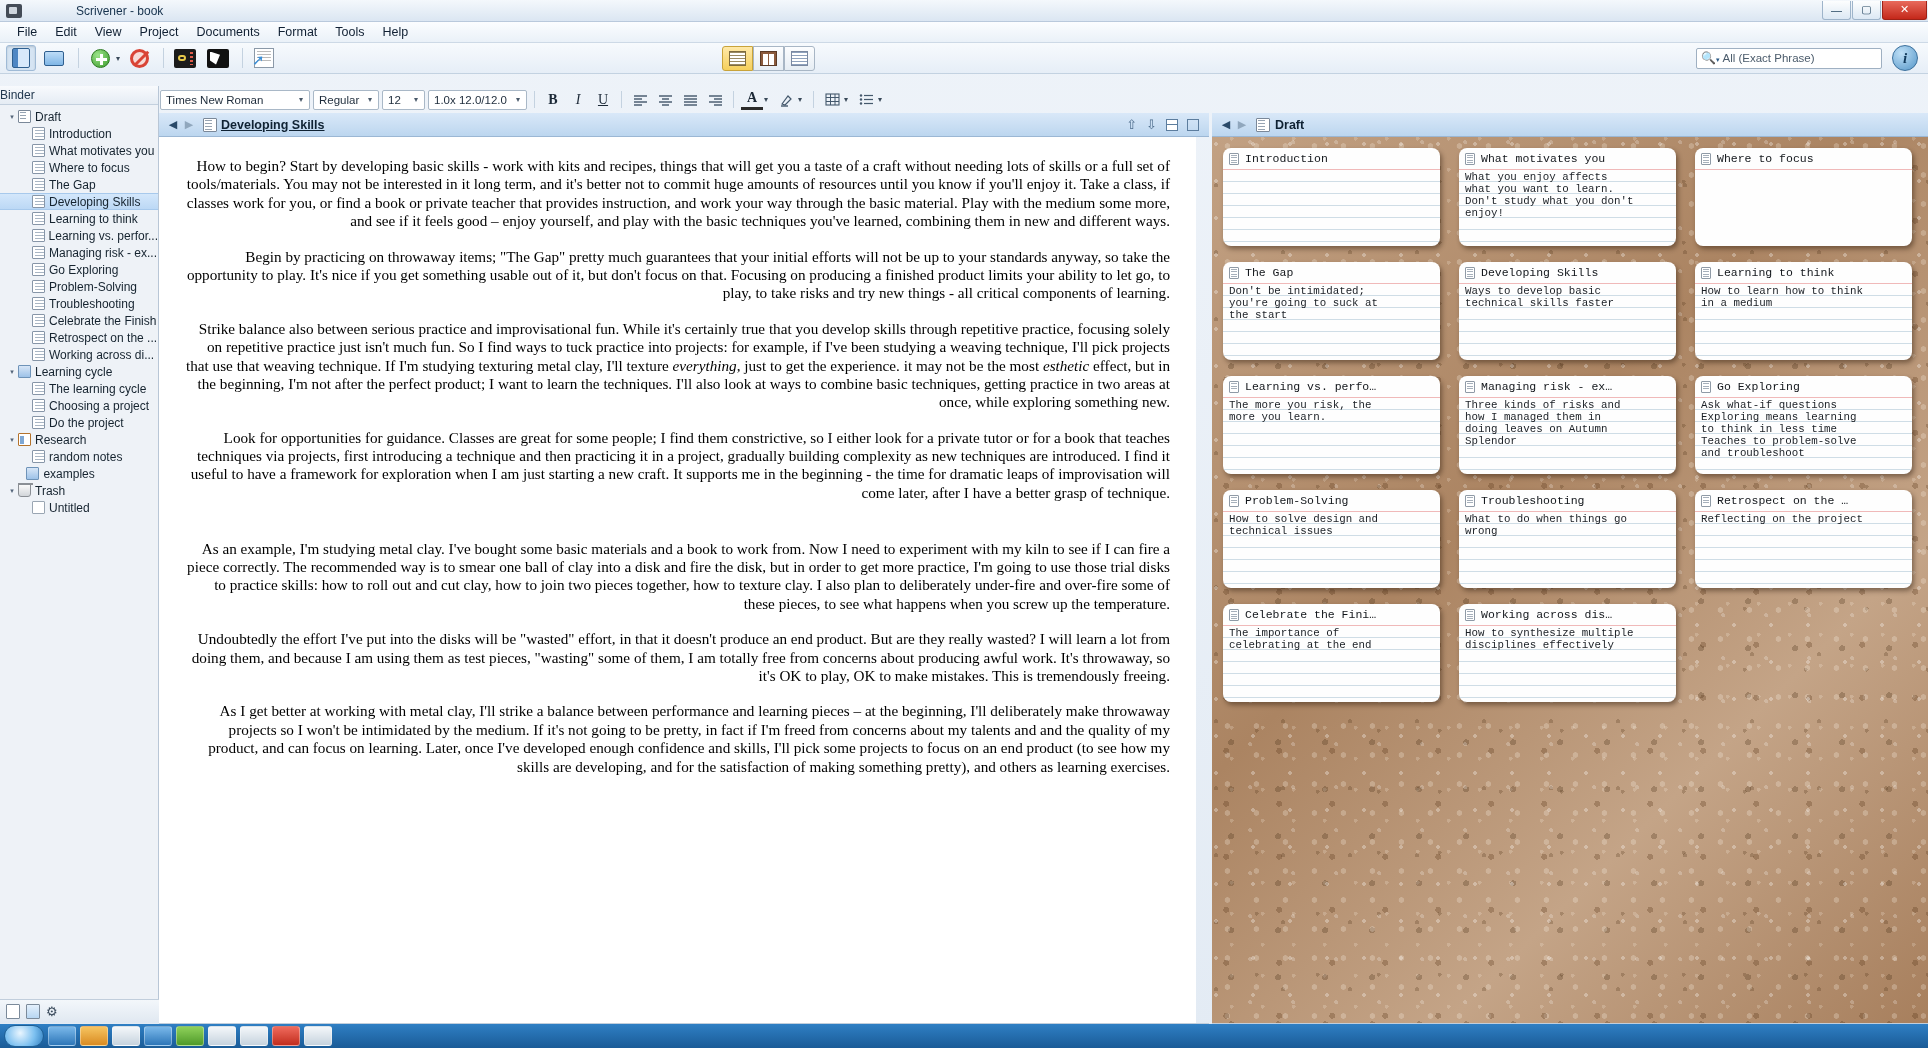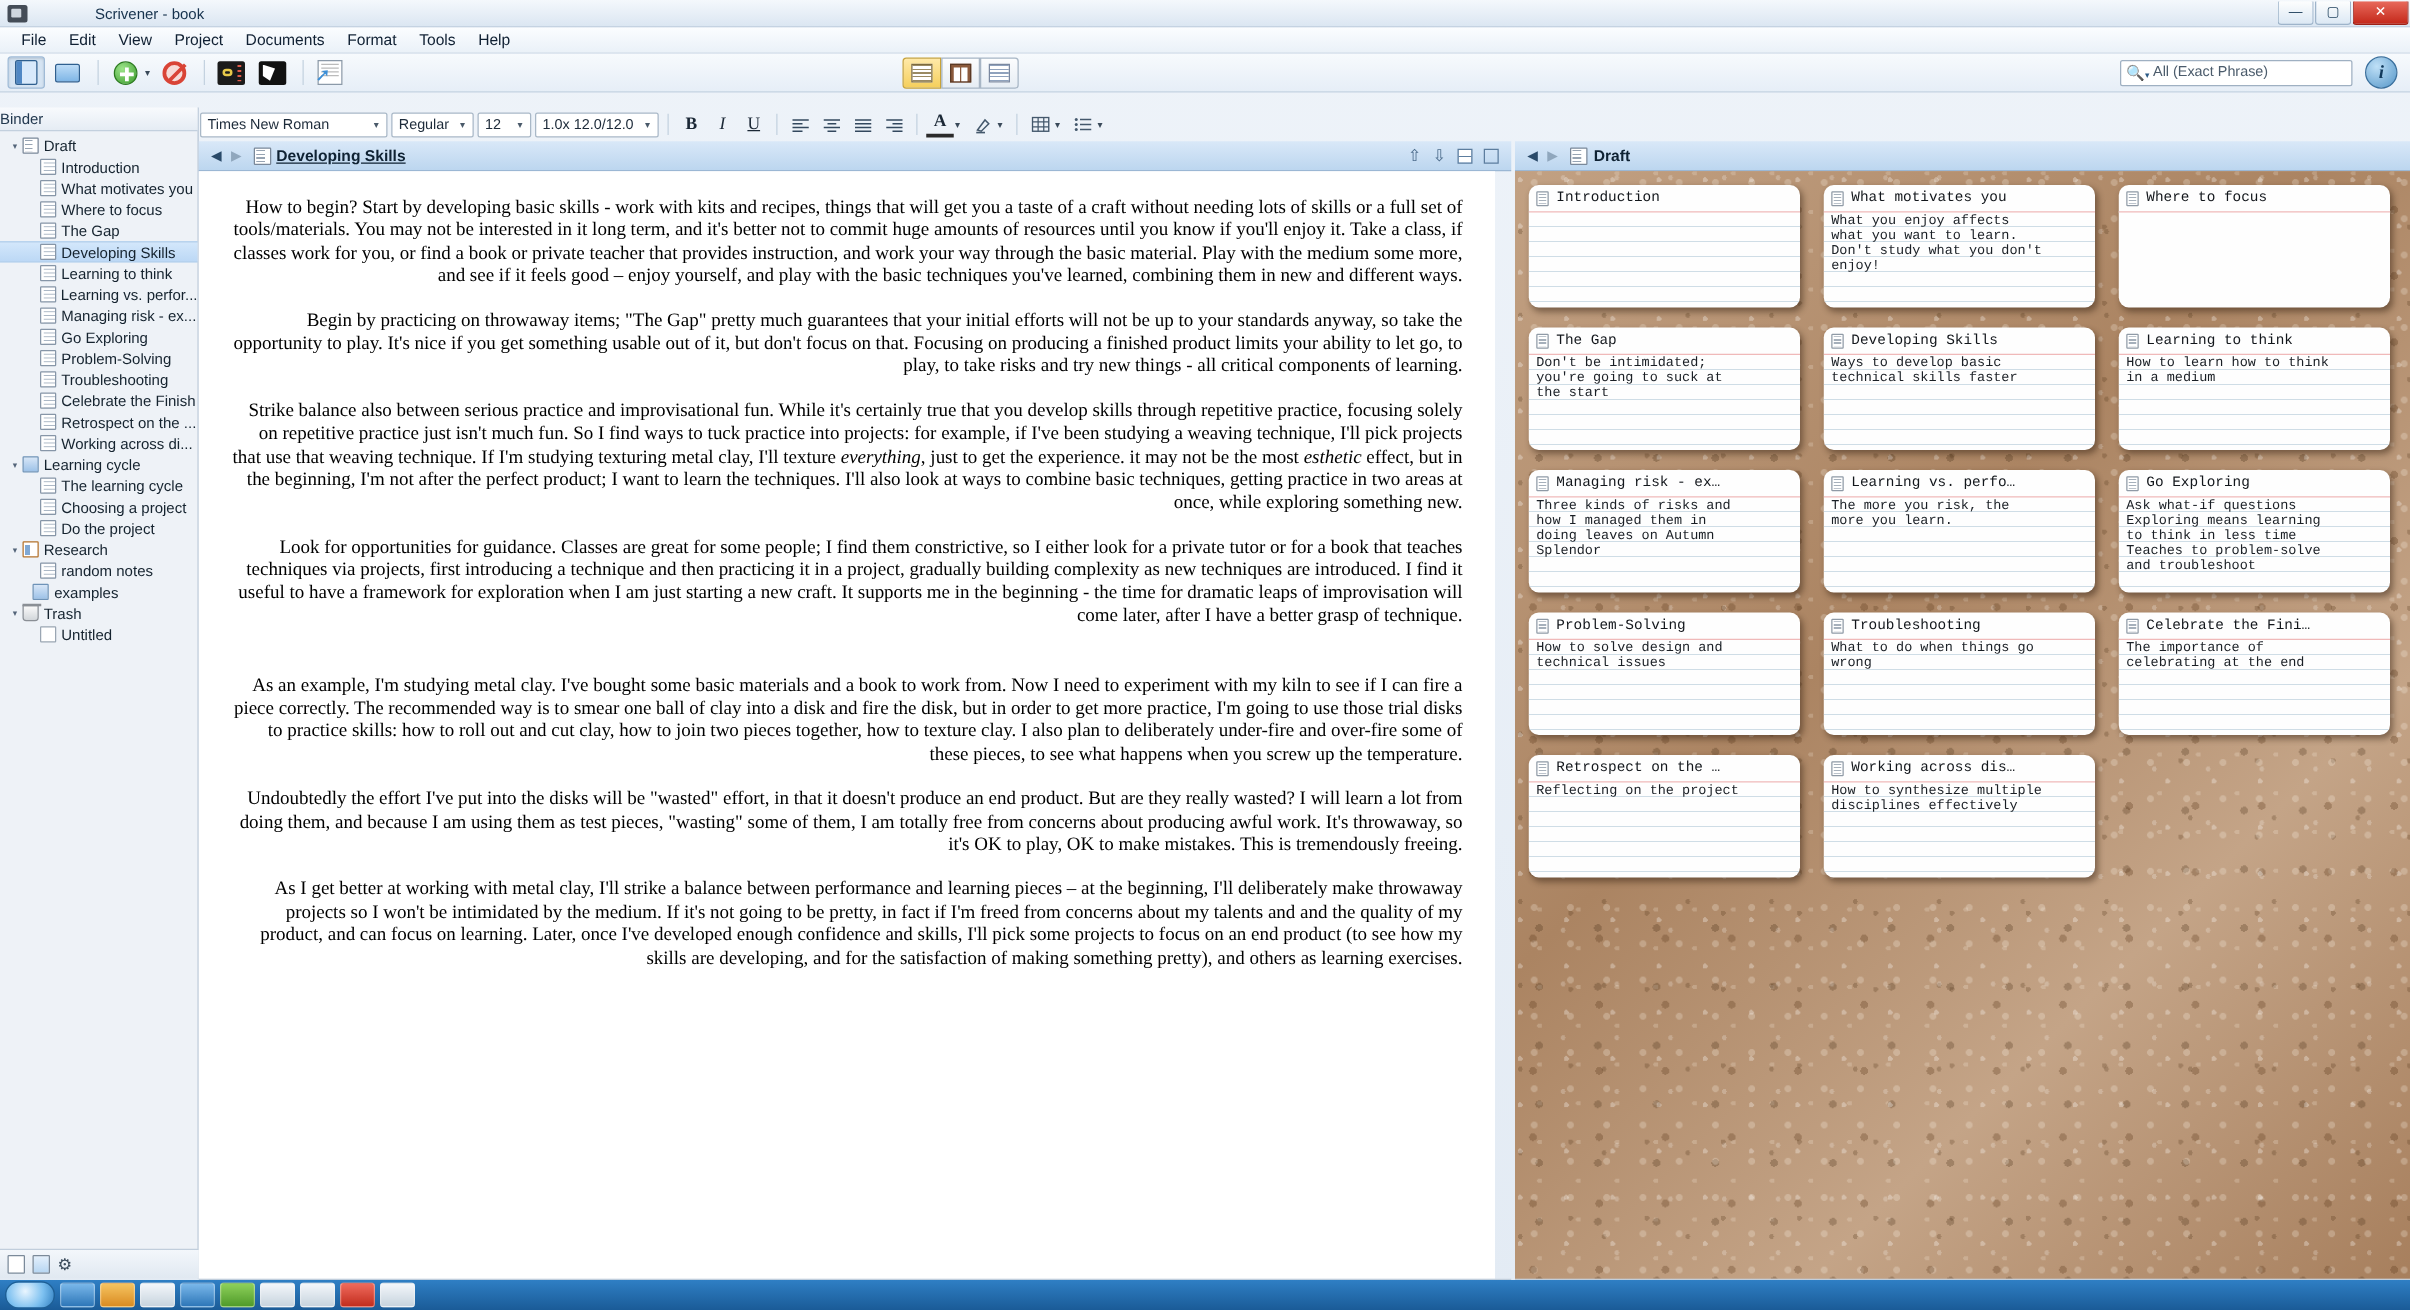--- a/index.html
+++ b/index.html
@@ -693,34 +693,34 @@
           <div class="card-title">
             <span class="card-ticon"></span>
             <span>Learning to think</span>
           </div>
           <div class="card-body">How to learn how to think
 in a medium</div>
         </div>
         <div class="card">
           <div class="card-title">
             <span class="card-ticon"></span>
+            <span>Learning vs. perfo…</span>
+          </div>
+          <div class="card-body">The more you risk, the
+more you learn.</div>
+        </div>
+        <div class="card">
+          <div class="card-title">
+            <span class="card-ticon"></span>
             <span>Managing risk - ex…</span>
           </div>
           <div class="card-body">Three kinds of risks and
 how I managed them in
 doing leaves on Autumn
 Splendor</div>
-        </div>
-        <div class="card">
-          <div class="card-title">
-            <span class="card-ticon"></span>
-            <span>Learning vs. perfo…</span>
-          </div>
-          <div class="card-body">The more you risk, the
-more you learn.</div>
         </div>
         <div class="card">
           <div class="card-title">
             <span class="card-ticon"></span>
             <span>Go Exploring</span>
           </div>
           <div class="card-body">Ask what-if questions
 Exploring means learning
 to think in less time
 Teaches to problem-solve
@@ -738,31 +738,31 @@
           <div class="card-title">
             <span class="card-ticon"></span>
             <span>Troubleshooting</span>
           </div>
           <div class="card-body">What to do when things go
 wrong</div>
         </div>
         <div class="card">
           <div class="card-title">
             <span class="card-ticon"></span>
+            <span>Retrospect on the …</span>
+          </div>
+          <div class="card-body">Reflecting on the project</div>
+        </div>
+        <div class="card">
+          <div class="card-title">
+            <span class="card-ticon"></span>
             <span>Celebrate the Fini…</span>
           </div>
           <div class="card-body">The importance of
 celebrating at the end</div>
-        </div>
-        <div class="card">
-          <div class="card-title">
-            <span class="card-ticon"></span>
-            <span>Retrospect on the …</span>
-          </div>
-          <div class="card-body">Reflecting on the project</div>
         </div>
         <div class="card">
           <div class="card-title">
             <span class="card-ticon"></span>
             <span>Working across dis…</span>
           </div>
           <div class="card-body">How to synthesize multiple
 disciplines effectively</div>
         </div>
       </div>

